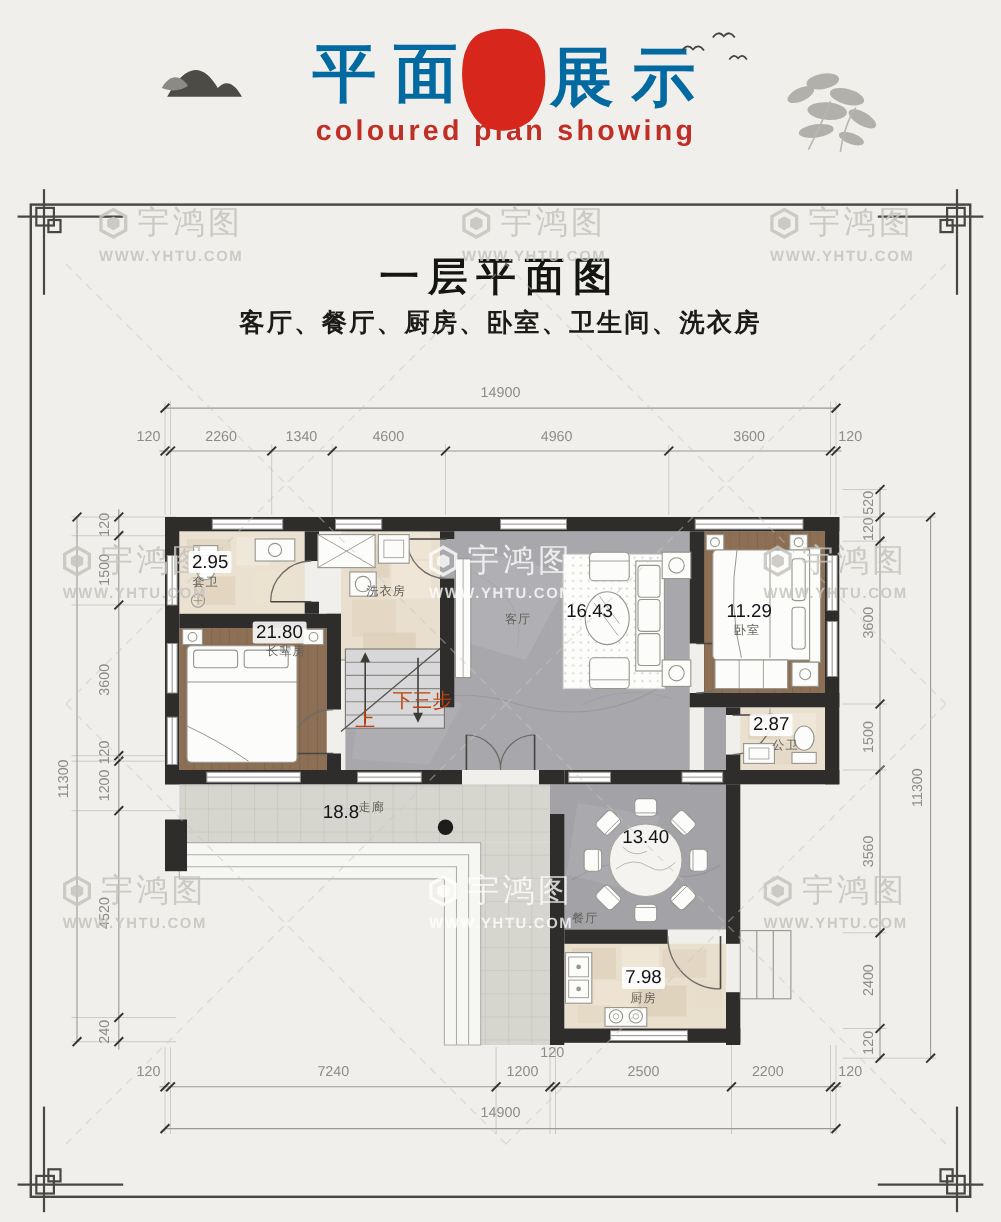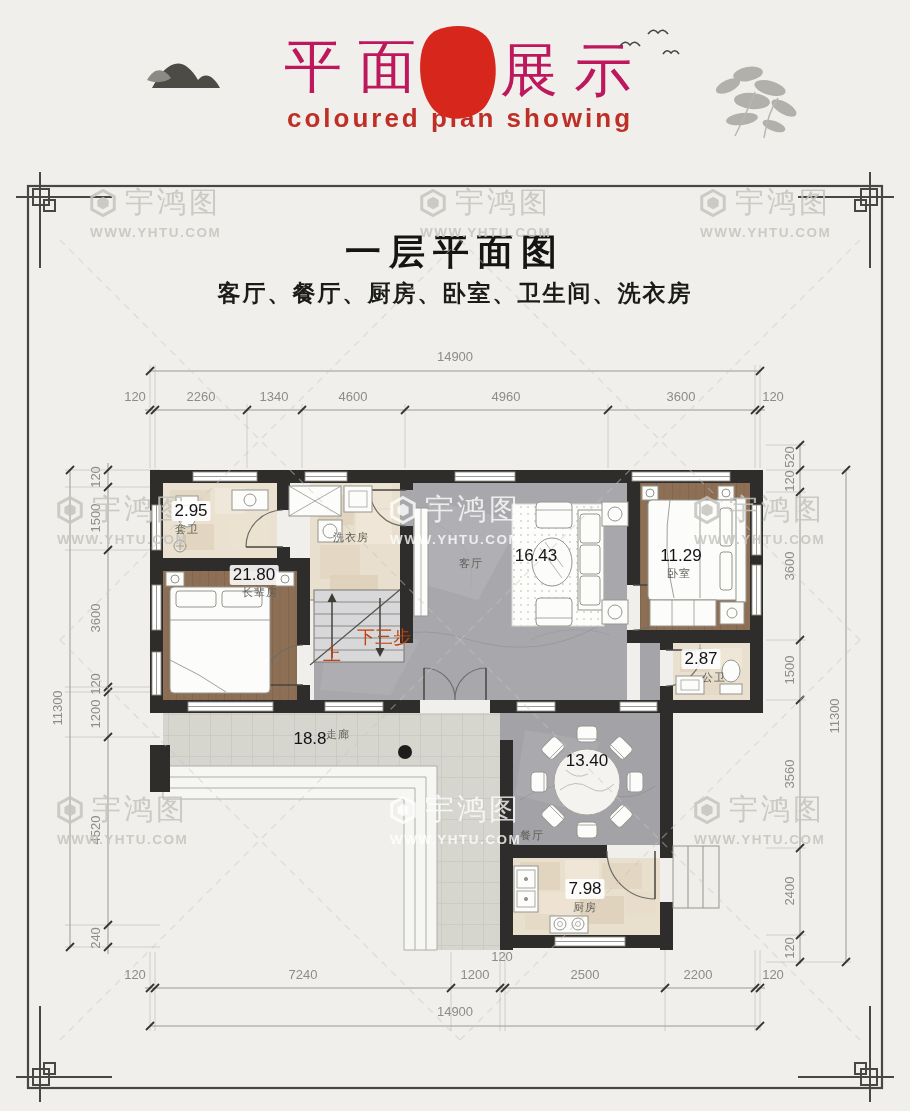--- a/index.html
+++ b/index.html
@@ -1,20 +1,20 @@
 <!DOCTYPE html>
 <html><head>
 <meta charset="utf-8">
 <style>
   html,body{margin:0;padding:0}
   body{width:910px;height:1111px;background:#f0efec;font-family:"Liberation Sans",sans-serif;position:relative;overflow:hidden}
   .abs{position:absolute}
   svg{display:block}
   
-  .brand-cn{position:absolute;font-family:"Liberation Serif",serif;font-weight:400;font-size:58px;letter-spacing:16px;color:#be185d;white-space:nowrap}
+  .brand-cn{position:absolute;font-family:"Liberation Serif",serif;font-weight:700;font-size:58px;letter-spacing:16px;color:#0369a1;white-space:nowrap}
   .seal-char{position:absolute;color:#fff;font-family:"Liberation Serif",serif;font-weight:700;font-size:27px;transform:translate(-50%,-50%);white-space:nowrap}
   .en-sub{position:absolute;left:230px;top:103px;width:460px;text-align:center;color:#bf2f26;font-size:26px;font-weight:600;letter-spacing:3px;white-space:nowrap}
   
   .plan-title{position:absolute;left:0;top:228px;width:910px;text-align:center;font-family:"Liberation Serif",serif;font-weight:700;font-size:36px;letter-spacing:8px;color:#151513}
   .plan-rooms{position:absolute;left:0;top:278px;width:910px;text-align:center;font-family:"Liberation Serif",serif;font-weight:600;font-size:23px;letter-spacing:2px;color:#1b1b19}
   
   .wm{position:absolute;z-index:3;color:#c5c4be;opacity:.85;pointer-events:none}
   .wm-light{color:rgba(255,255,255,.78);opacity:1}
   .wm-row{display:flex;align-items:center;gap:7px}
   .wm-logo{width:30px;height:30px}

